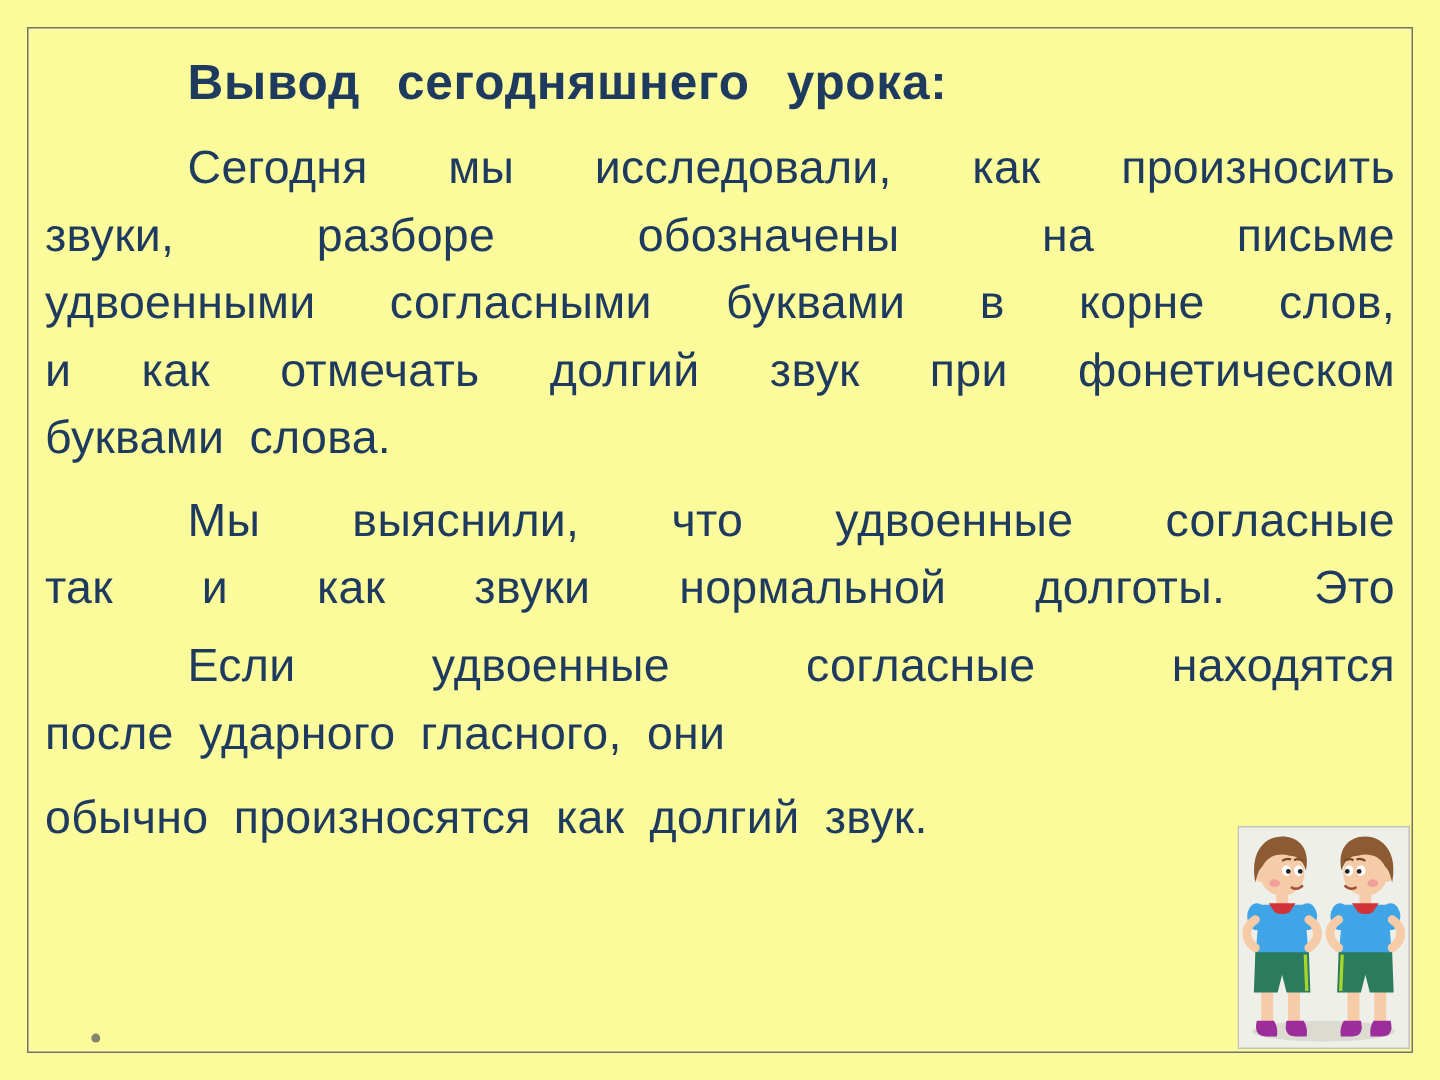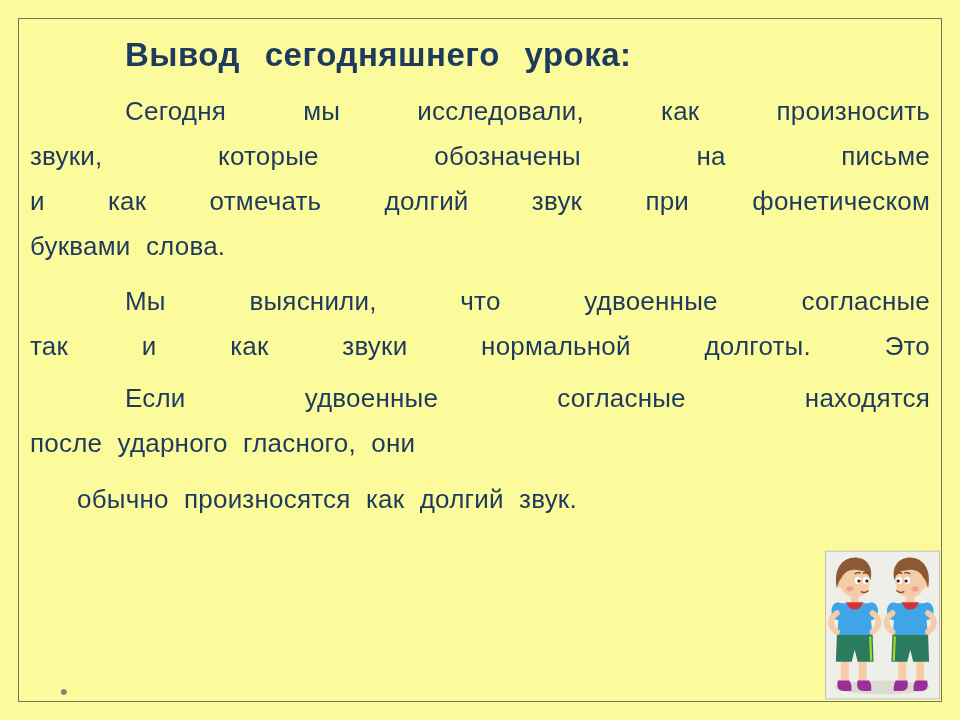--- a/index.html
+++ b/index.html
@@ -35,23 +35,23 @@
     color: #1F3A5F;
     word-spacing: 15px;
     letter-spacing: 0.5px;
     padding-left: 95px;
     margin: 0 0 12px 0;
     white-space: nowrap;
   }
   .para { margin: 0; }
   .p2 { margin-top: 10px; }
   .p3 { margin-top: 7px; }
-  .p4 { margin-top: 11px; margin-left: 47px; }
+  .p4 { margin-top: 11px; }
   .line {
-    font-size: 26px;
+    font-size: 31px;
     line-height: 45px;
     color: #1F3A5F;
     word-spacing: 8px;
     letter-spacing: 0.2px;
   }
   .jl {
     text-align: justify;
     text-align-last: justify;
   }
   .ind { padding-left: 95px; }
@@ -76,21 +76,22 @@
 </head>
 <body>
 
 <div class="slide">
   <div class="panel">
 
     <div class="title">Вывод сегодняшнего урока:</div>
 
     <div class="para">
       <div class="line jl ind">Сегодня мы исследовали, как произносить</div>
-      <div class="line jl">звуки, которые обозначены на письме</div>
+      <div class="line jl">звуки, разборе обозначены на письме</div>
+      <div class="line jl">удвоенными согласными буквами в корне слов,</div>
       <div class="line jl">и как отмечать долгий звук при фонетическом</div>
       <div class="line">буквами слова.</div>
     </div>
 
     <div class="para p2">
       <div class="line jl ind">Мы выяснили, что удвоенные согласные</div>
       <div class="line jl">так и как звуки нормальной долготы. Это</div>
     </div>
 
     <div class="para p3">

